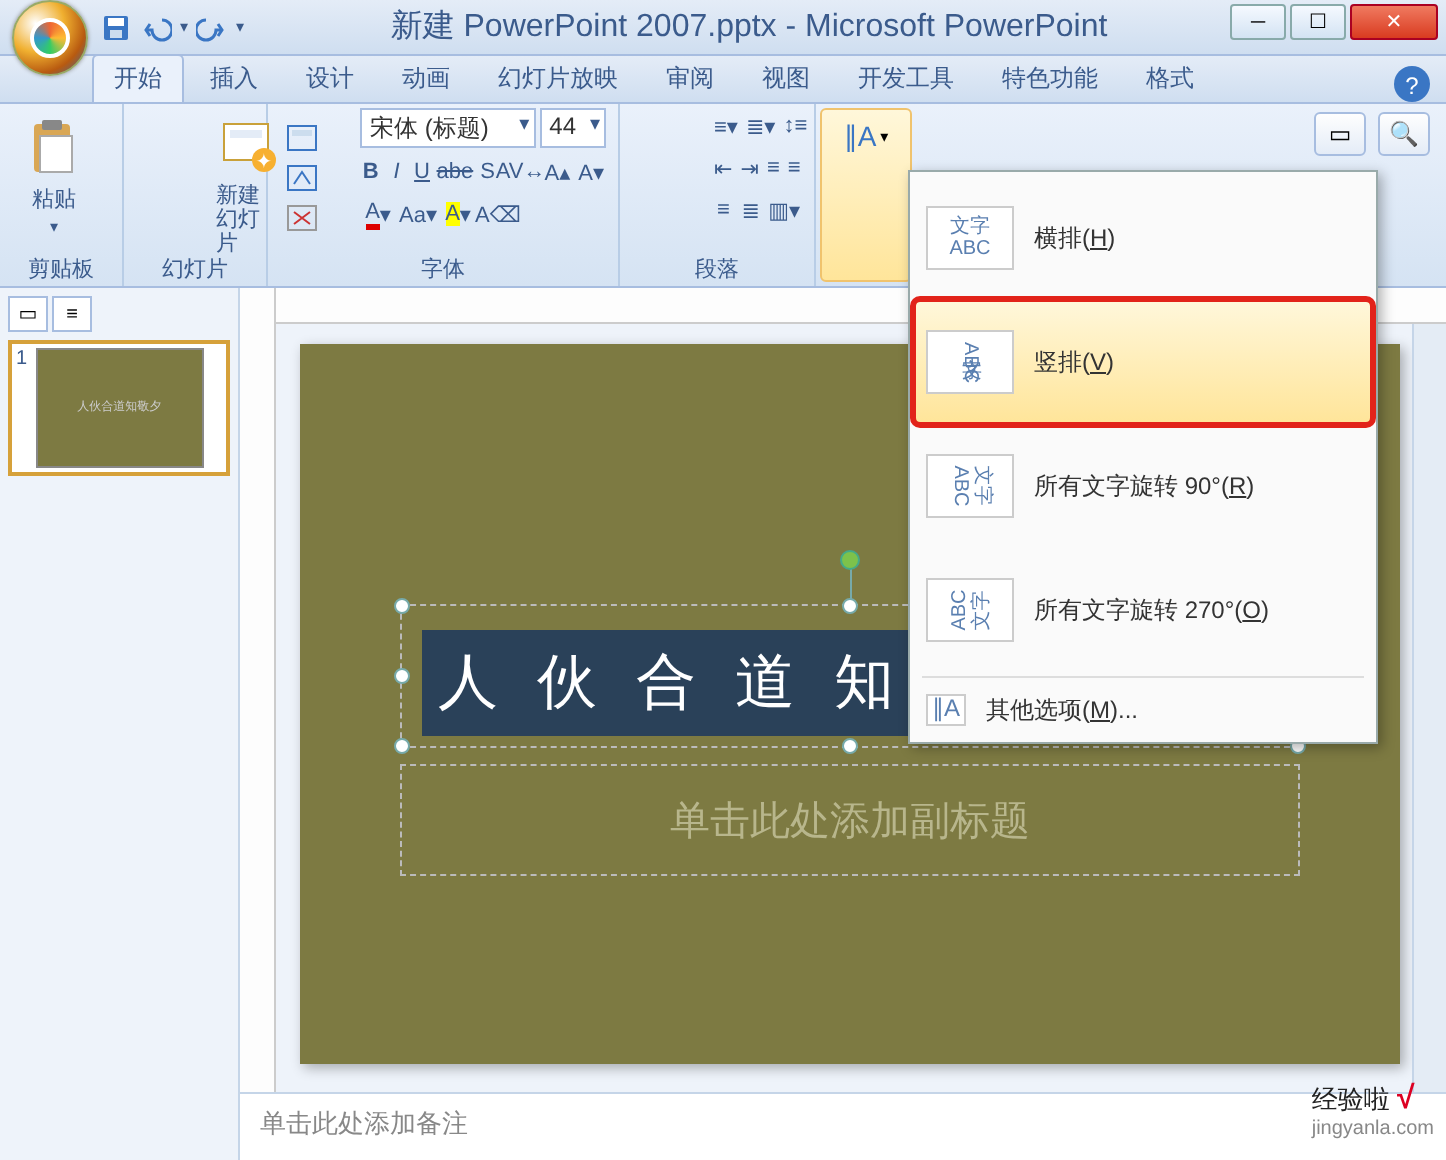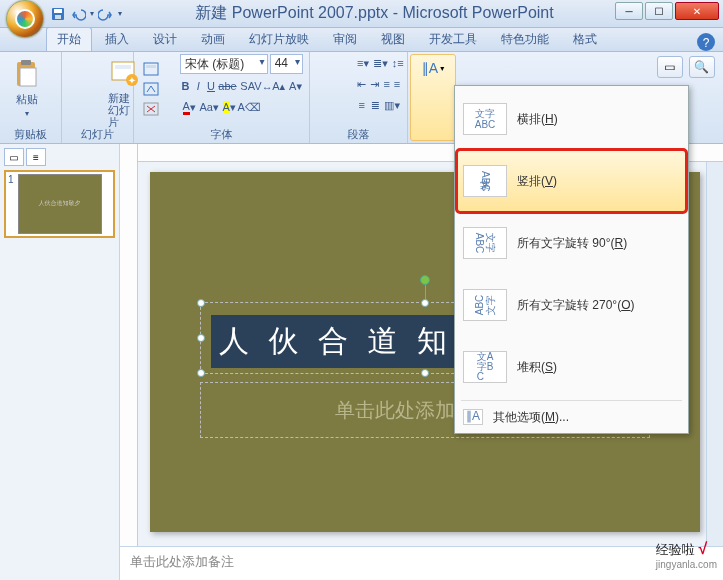--- a/index.html
+++ b/index.html
@@ -319,28 +319,20 @@
       </div>
     <div class="dd-label"><span>所有文字旋转 90°</span>(<span class="ul">R</span>)</div>
   </div>
   <div class="dd-item">
     <div class="dd-ic">
         <span style="transform:rotate(-90deg);white-space:pre-line">ABC
 文字</span>
       </div>
     <div class="dd-label"><span>所有文字旋转 270°</span>(<span class="ul">O</span>)</div>
   </div>
-  <div class="dd-item">
-    <div class="dd-ic">
-        <span style="white-space:pre-line;line-height:1">文A
-字B
- C</span>
-      </div>
-    <div class="dd-label"><span>堆积</span>(<span class="ul">S</span>)</div>
-  </div>
   <div class="dd-sep"></div>
   <div class="dd-item short">
     <div class="dd-ic small">∥A</div>
     <div class="dd-label"><span>其他选项</span>(<span class="ul">M</span>)...</div>
   </div>
 </div>
 
 <div class="watermark">
   <span>经验啦</span>
   <span class="check">√</span>

